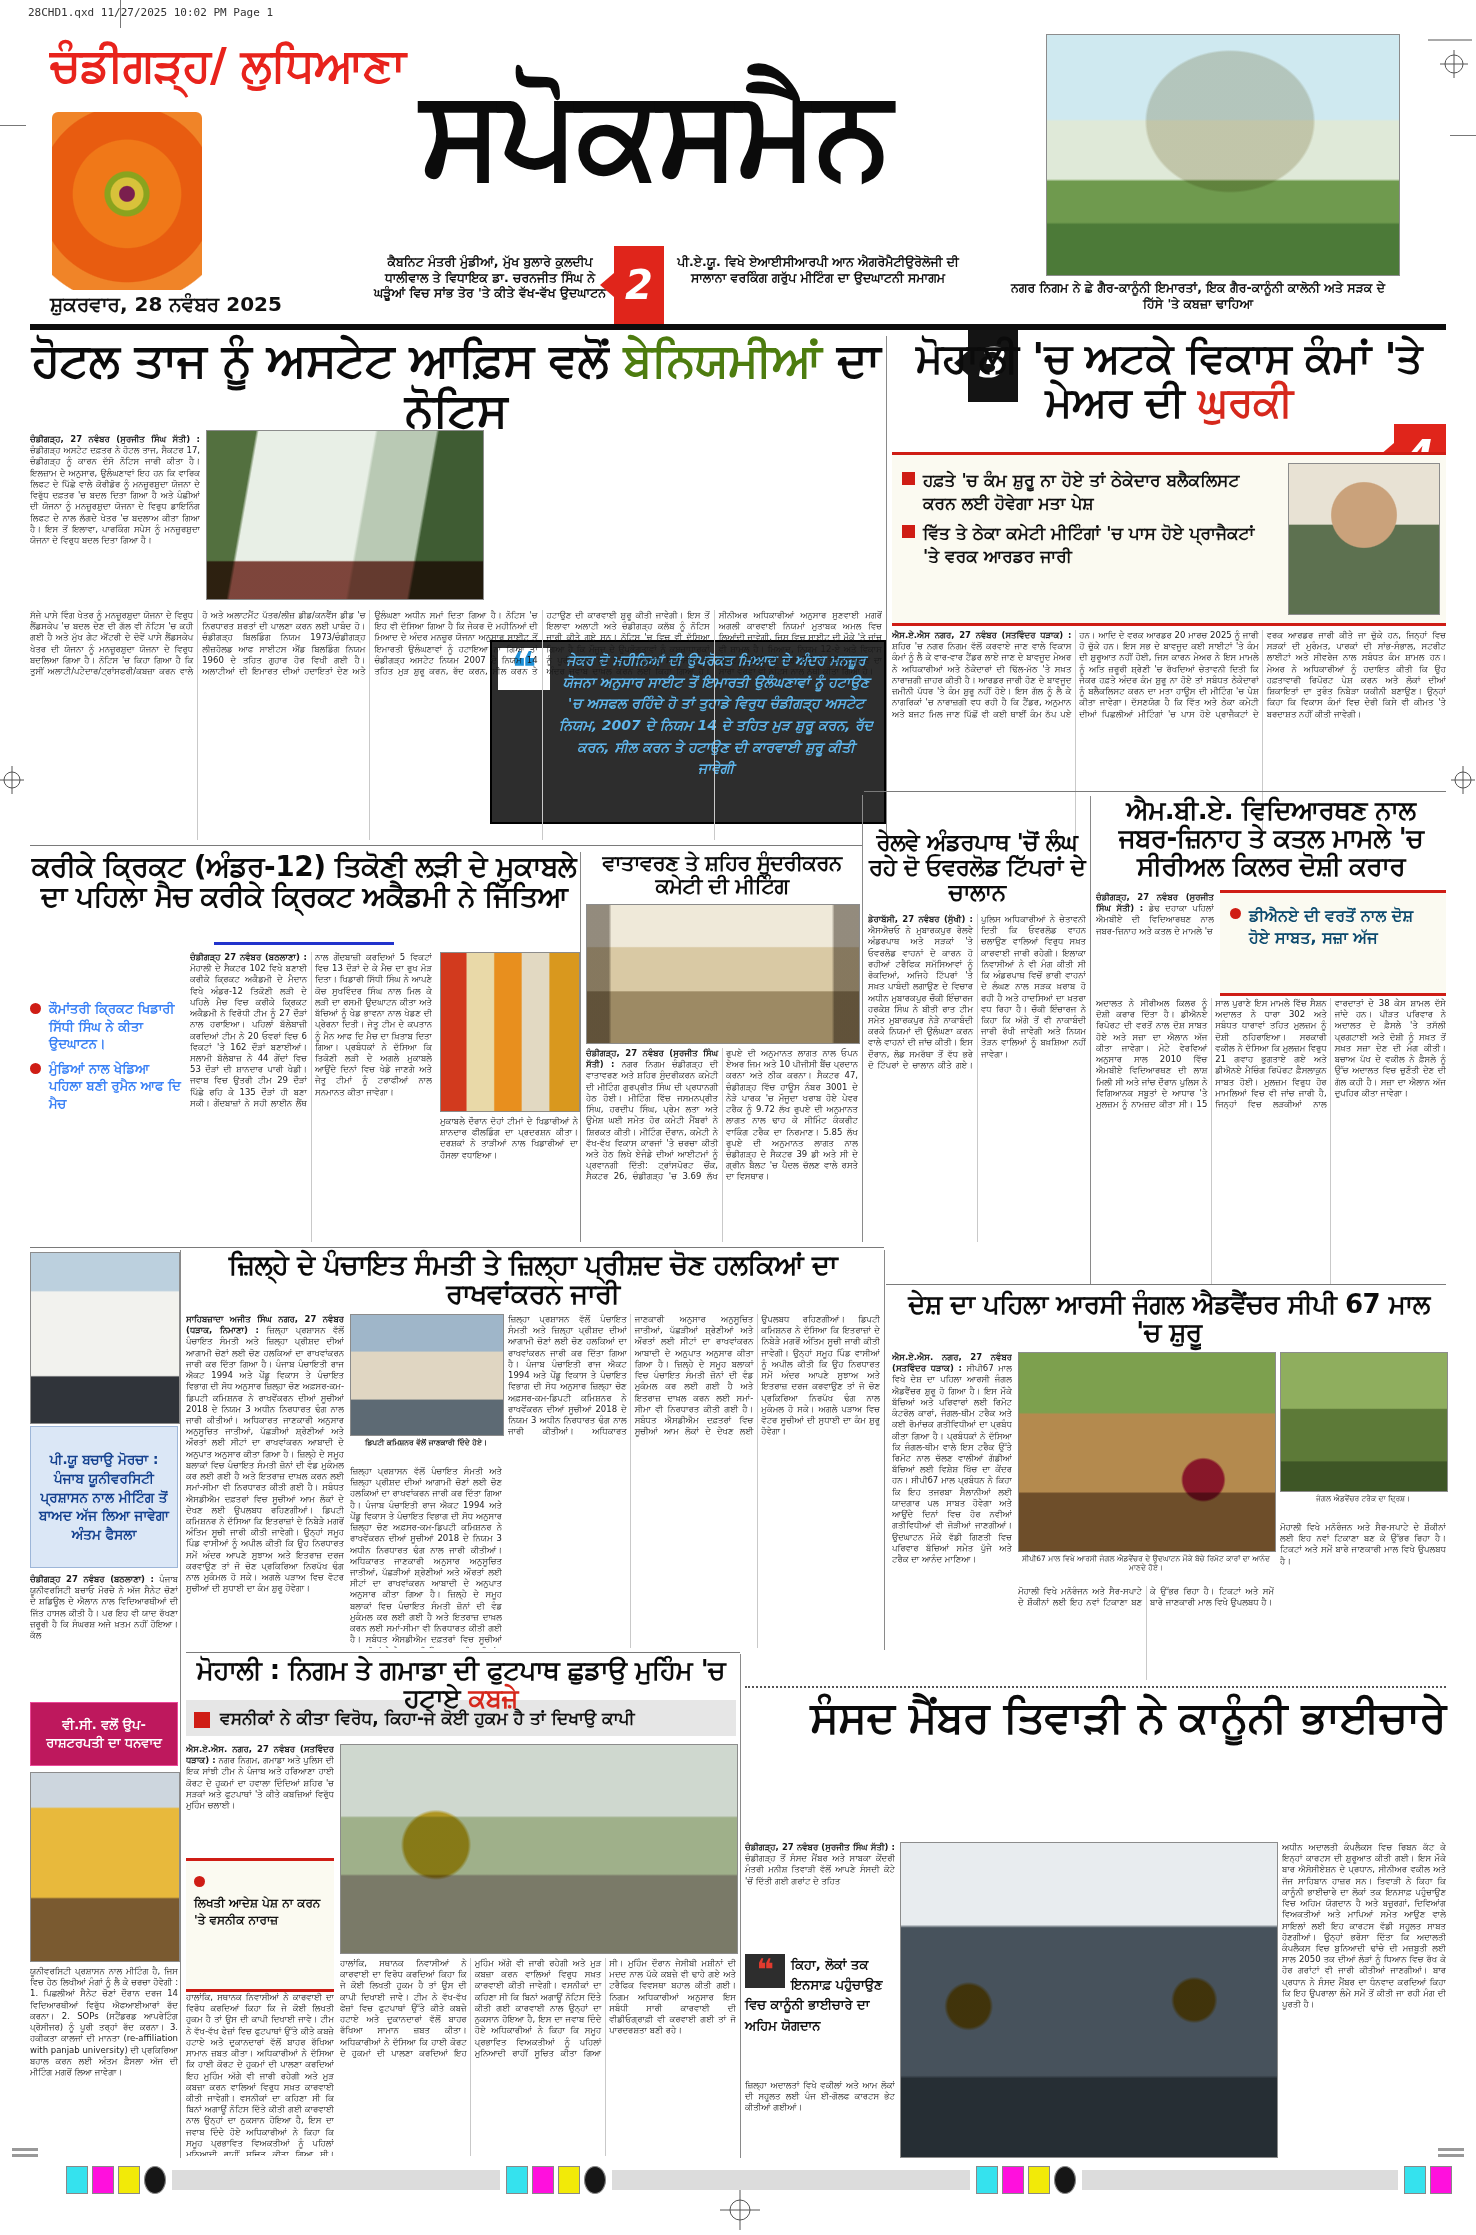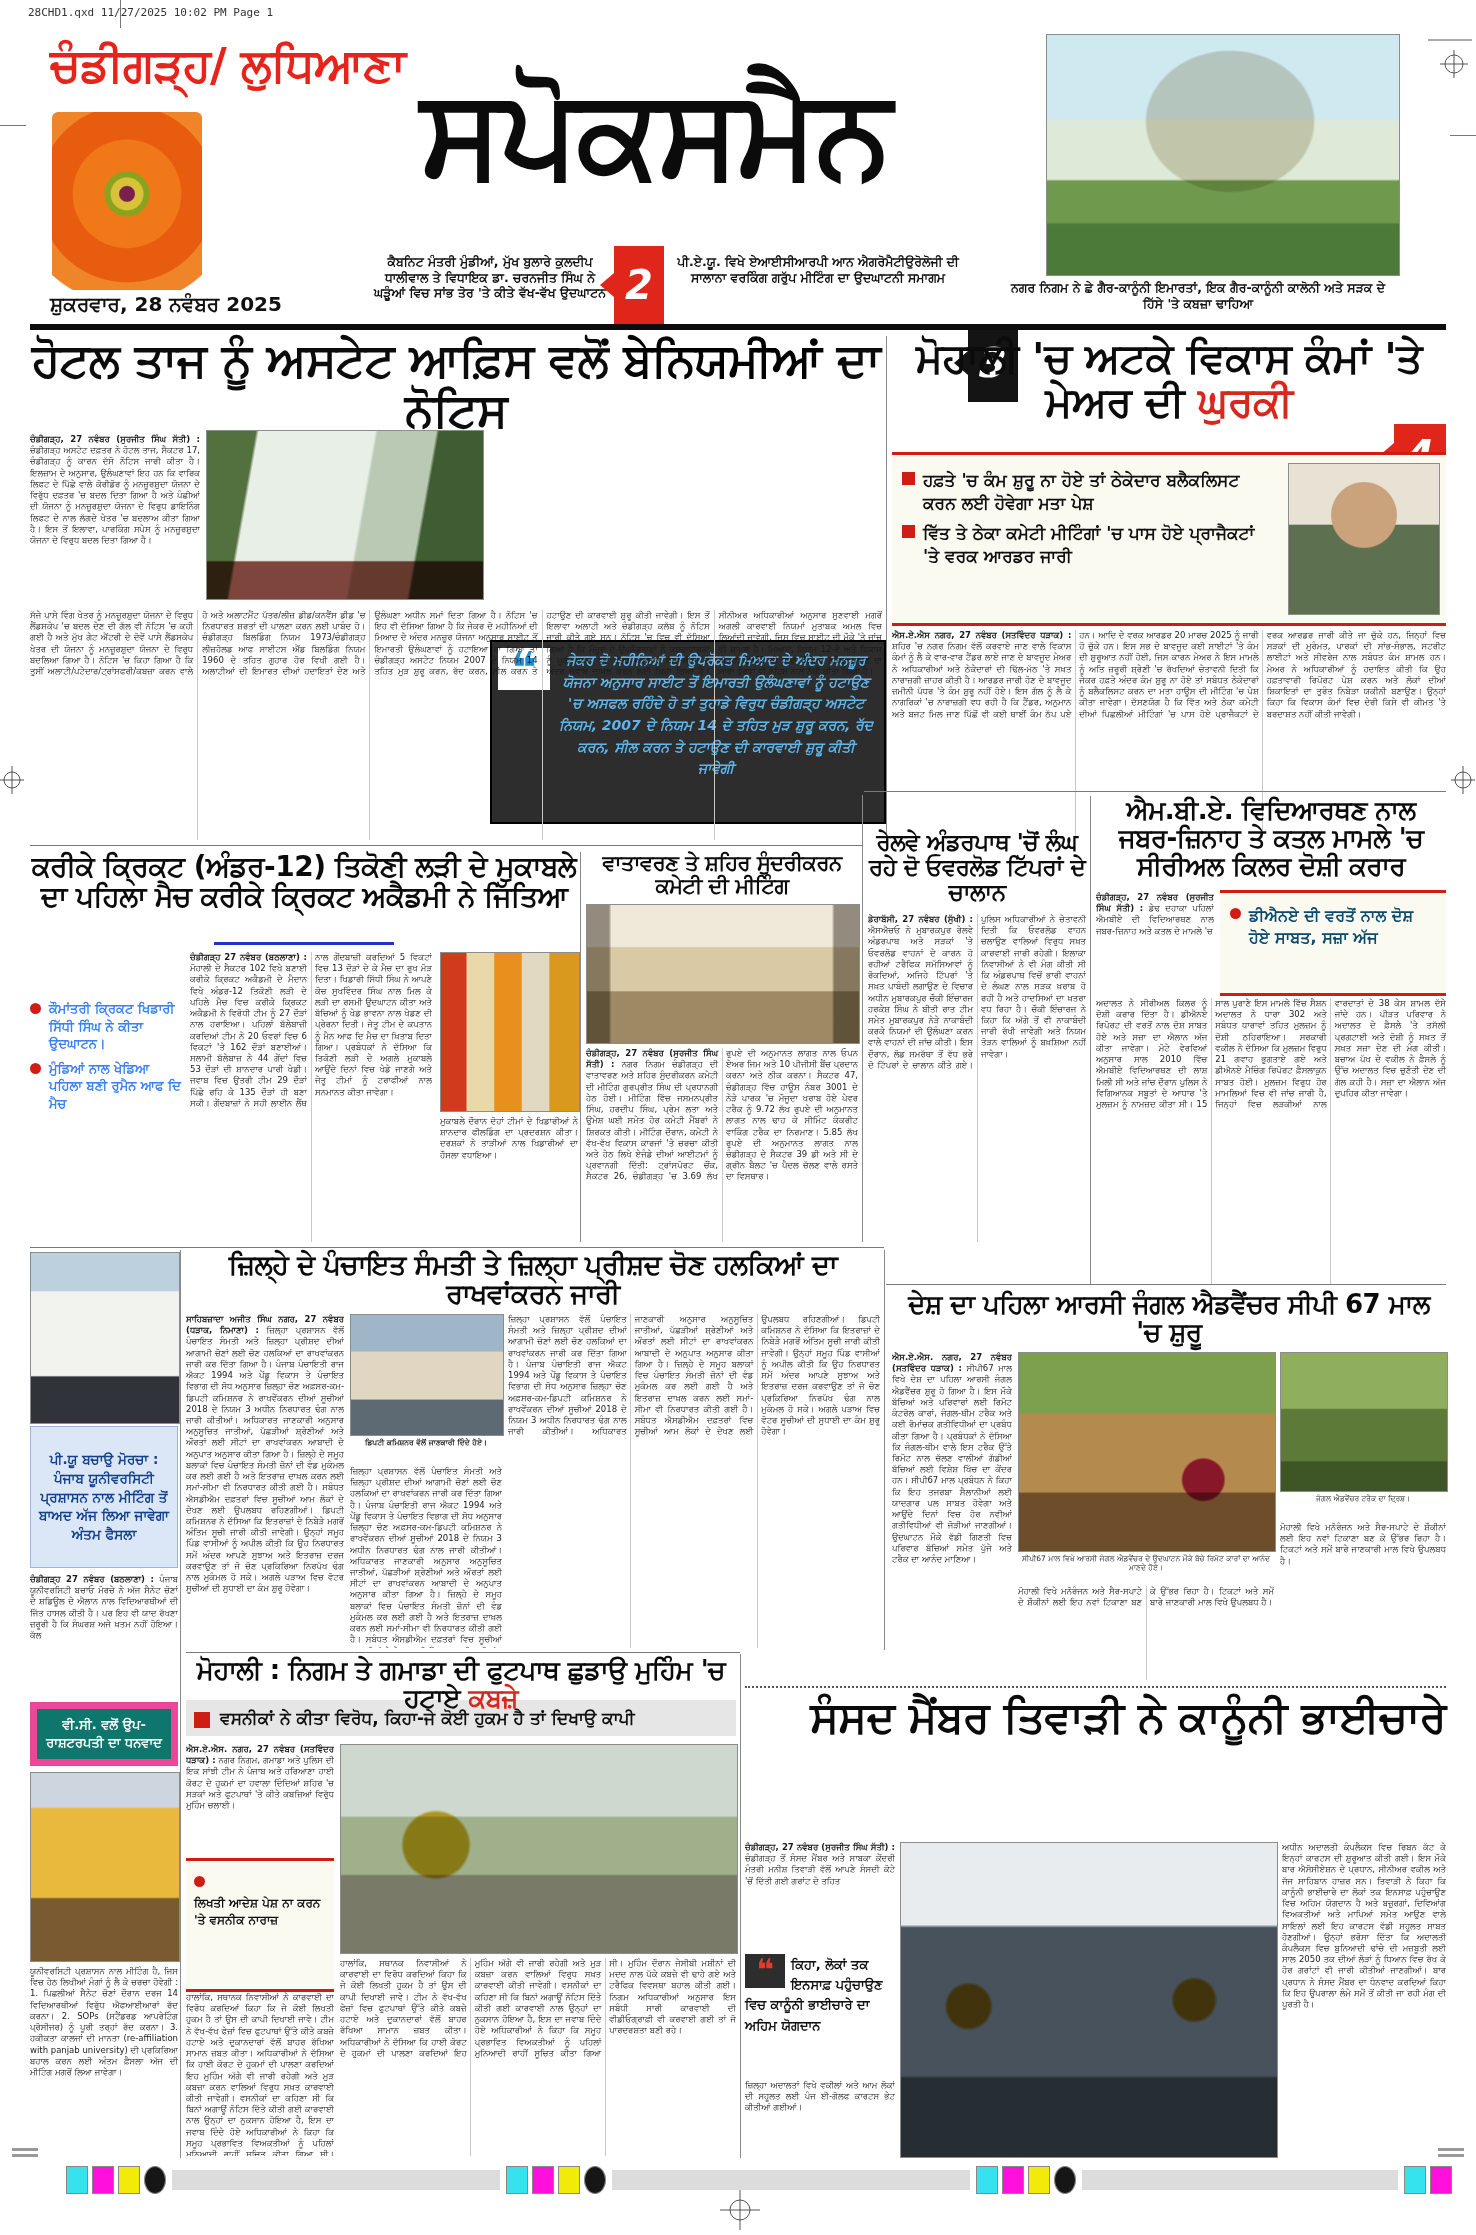--- a/index.html
+++ b/index.html
@@ -91,21 +91,21 @@
               background-blend-mode:multiply;"></div>
 
   <div class="abs teaser-text" style="left:1008px;top:280px;width:380px;">ਨਗਰ ਨਿਗਮ ਨੇ ਛੇ ਗੈਰ-ਕਾਨੂੰਨੀ ਇਮਾਰਤਾਂ, ਇਕ ਗੈਰ-ਕਾਨੂੰਨੀ ਕਾਲੋਨੀ ਅਤੇ ਸੜਕ ਦੇ ਹਿੱਸੇ 'ਤੇ ਕਬਜ਼ਾ ਢਾਹਿਆ</div>
   <div class="abs pagebox red" style="left:1394px;top:268px;width:52px;height:62px;">
     <span>4</span>
   </div>
 
   <div class="abs" style="left:30px;top:324px;width:1416px;height:6px;background:#0d0d0d;"></div>
 
   <div class="abs hl" style="left:30px;top:336px;width:852px;font-size:46px;">
-    <span>ਹੋਟਲ ਤਾਜ ਨੂੰ ਅਸਟੇਟ ਆਫ਼ਿਸ ਵਲੋਂ </span><span style="color:#000000;">ਬੇਨਿਯਮੀਆਂ</span><span> ਦਾ ਨੋਟਿਸ</span>
+    <span>ਹੋਟਲ ਤਾਜ ਨੂੰ ਅਸਟੇਟ ਆਫ਼ਿਸ ਵਲੋਂ </span><span style="color:#4d7c0f;">ਬੇਨਿਯਮੀਆਂ</span><span> ਦਾ ਨੋਟਿਸ</span>
   </div>
 
   <div class="abs body" style="left:30px;top:434px;width:170px;height:168px;">
     <b>ਚੰਡੀਗੜ੍ਹ, 27 ਨਵੰਬਰ (ਸੁਰਜੀਤ ਸਿੰਘ ਸੱਤੀ) :</b>
     <span>ਚੰਡੀਗੜ੍ਹ ਅਸਟੇਟ ਦਫ਼ਤਰ ਨੇ ਹੋਟਲ ਤਾਜ, ਸੈਕਟਰ 17, ਚੰਡੀਗੜ੍ਹ ਨੂੰ ਕਾਰਨ ਦੱਸੋ ਨੋਟਿਸ ਜਾਰੀ ਕੀਤਾ ਹੈ। ਇਲਜ਼ਾਮ ਦੇ ਅਨੁਸਾਰ, ਉਲੰਘਣਾਵਾਂ ਇਹ ਹਨ ਕਿ ਵਾਰਿਕ ਲਿਫਟ ਦੇ ਪਿੱਛੇ ਵਾਲੇ ਕੋਰੀਡੋਰ ਨੂੰ ਮਨਜ਼ੂਰਸ਼ੁਦਾ ਯੋਜਨਾ ਦੇ ਵਿਰੁੱਧ ਦਫ਼ਤਰ 'ਚ ਬਦਲ ਦਿਤਾ ਗਿਆ ਹੈ ਅਤੇ ਪੰਛੀਆਂ ਦੀ ਯੋਜਨਾ ਨੂੰ ਮਨਜ਼ੂਰਸ਼ੁਦਾ ਯੋਜਨਾ ਦੇ ਵਿਰੁਧ ਡਾਇਨਿੰਗ ਲਿਫਟ ਦੇ ਨਾਲ ਲੱਗਦੇ ਖੇਤਰ 'ਚ ਬਦਲਾਅ ਕੀਤਾ ਗਿਆ ਹੈ। ਇਸ ਤੋਂ ਇਲਾਵਾ, ਪਾਰਕਿੰਗ ਸਪੇਸ ਨੂੰ ਮਨਜ਼ੂਰਸ਼ੁਦਾ ਯੋਜਨਾ ਦੇ ਵਿਰੁਧ ਬਦਲ ਦਿਤਾ ਗਿਆ ਹੈ।</span>
   </div>
 
   <div class="abs photo" style="left:206px;top:430px;width:276px;height:168px;
               background:linear-gradient(100deg,#53703f 0 16%,#e8efe6 17% 55%,#b9c9b4 56% 75%,#3f5c33 76% 100%),
               linear-gradient(0deg,#8a4a42 0 22%, transparent 23%);background-blend-mode:multiply;"></div>
@@ -227,21 +227,21 @@
               display:flex;align-items:center;justify-content:center;padding:4px;box-sizing:border-box;
               font-size:13.5px;font-weight:700;text-align:center;color:#14418f;line-height:1.4;">
     <span>ਪੀ.ਯੂ ਬਚਾਉ ਮੋਰਚਾ : ਪੰਜਾਬ ਯੂਨੀਵਰਸਿਟੀ ਪ੍ਰਸ਼ਾਸਨ ਨਾਲ ਮੀਟਿੰਗ ਤੋਂ ਬਾਅਦ ਅੱਜ ਲਿਆ ਜਾਵੇਗਾ ਅੰਤਮ ਫੈਸਲਾ</span>
   </div>
 
   <div class="abs body" style="left:30px;top:1574px;width:148px;height:124px;">
     <b>ਚੰਡੀਗੜ੍ਹ 27 ਨਵੰਬਰ (ਬਠਲਾਣਾ) :</b>
     <span>ਪੰਜਾਬ ਯੂਨੀਵਰਸਿਟੀ ਬਚਾਓ ਮੋਰਚੇ ਨੇ ਅੱਜ ਸੈਨੇਟ ਚੋਣਾਂ ਦੇ ਸ਼ਡਿਊਲ ਦੇ ਐਲਾਨ ਨਾਲ ਵਿਦਿਆਰਥੀਆਂ ਦੀ ਜਿੱਤ ਹਾਸਲ ਕੀਤੀ ਹੈ। ਪਰ ਇਹ ਵੀ ਯਾਦ ਰੱਖਣਾ ਜ਼ਰੂਰੀ ਹੈ ਕਿ ਸੰਘਰਸ਼ ਅਜੇ ਖ਼ਤਮ ਨਹੀਂ ਹੋਇਆ। ਕੱਲ</span>
   </div>
 
-  <div class="abs" style="left:30px;top:1702px;width:148px;height:64px;background:#0f766e;border:7px solid #ec4899;
+  <div class="abs" style="left:30px;top:1702px;width:148px;height:64px;background:#be185d;border:1px solid #ec4899;
               display:flex;align-items:center;justify-content:center;color:#fff;font-size:13px;font-weight:700;
               text-align:center;line-height:1.35;padding:3px;box-sizing:border-box;">
     <span>ਵੀ.ਸੀ. ਵਲੋਂ ਉਪ-ਰਾਸ਼ਟਰਪਤੀ ਦਾ ਧਨਵਾਦ</span>
   </div>
 
   <div class="abs photo" style="left:30px;top:1772px;width:148px;height:188px;
               background:linear-gradient(180deg,#cdd6de 0 18%,#e8b93c 19% 66%,#7a5a30 67% 100%);"></div>
 
   <div class="abs body" style="left:30px;top:1966px;width:148px;height:190px;">
     <span>ਯੂਨੀਵਰਸਿਟੀ ਪ੍ਰਸ਼ਾਸਨ ਨਾਲ ਮੀਟਿੰਗ ਹੈ, ਜਿਸ ਵਿਚ ਹੇਠ ਲਿਖੀਆਂ ਮੰਗਾਂ ਨੂੰ ਲੈ ਕੇ ਚਰਚਾ ਹੋਵੇਗੀ : 1. ਪਿਛਲੀਆਂ ਸੈਨੇਟ ਚੋਣਾਂ ਦੌਰਾਨ ਦਰਜ 14 ਵਿਦਿਆਰਥੀਆਂ ਵਿਰੁੱਧ ਐਫਆਈਆਰਾਂ ਰੱਦ ਕਰਨਾ। 2. SOPs (ਸਟੈਂਡਰਡ ਆਪਰੇਟਿੰਗ ਪ੍ਰੋਸੀਜਰ) ਨੂੰ ਪੂਰੀ ਤਰ੍ਹਾਂ ਰੱਦ ਕਰਨਾ। 3. ਹਕੀਕਤਾ ਕਾਲਜਾਂ ਦੀ ਮਾਨਤਾ (re-affiliation with panjab university) ਦੀ ਪ੍ਰਕਿਰਿਆ ਬਹਾਲ ਕਰਨ ਲਈ ਅੰਤਮ ਫ਼ੈਸਲਾ ਅੱਜ ਦੀ ਮੀਟਿੰਗ ਮਗਰੋਂ ਲਿਆ ਜਾਵੇਗਾ।</span>

